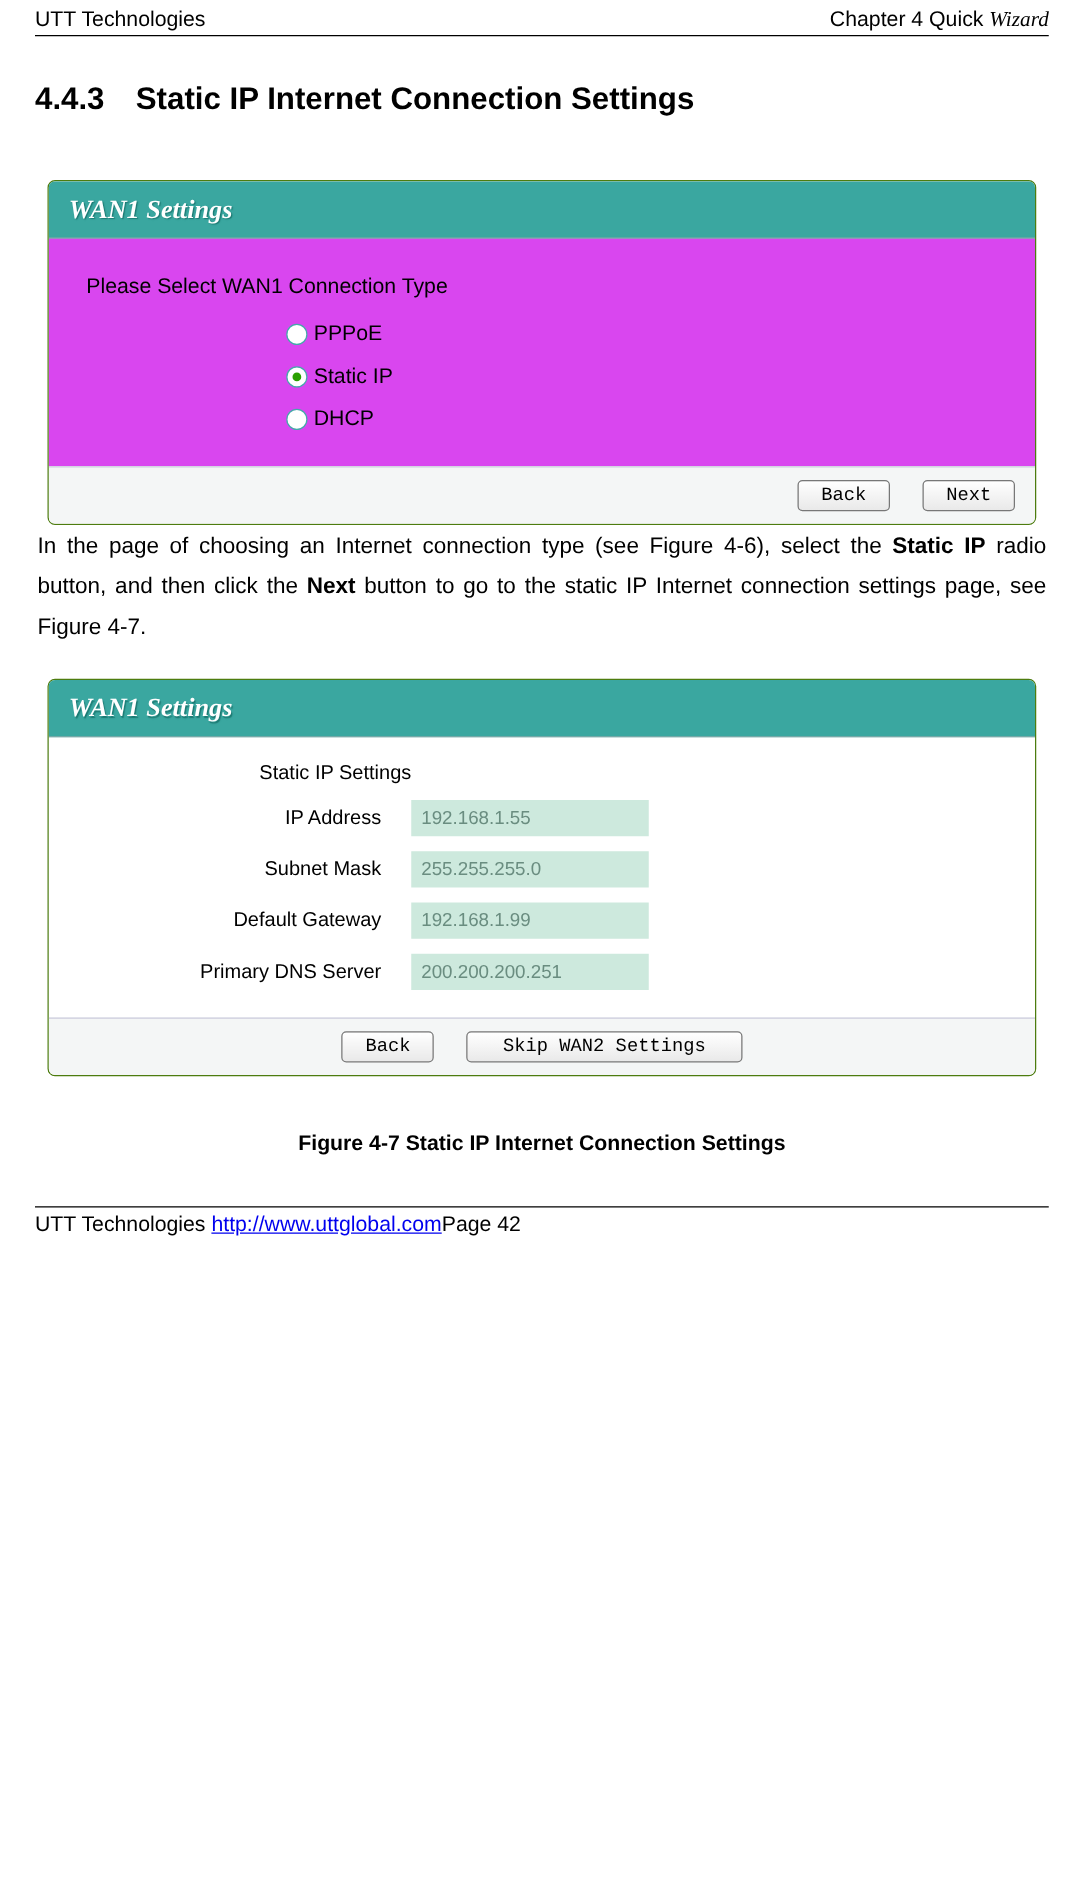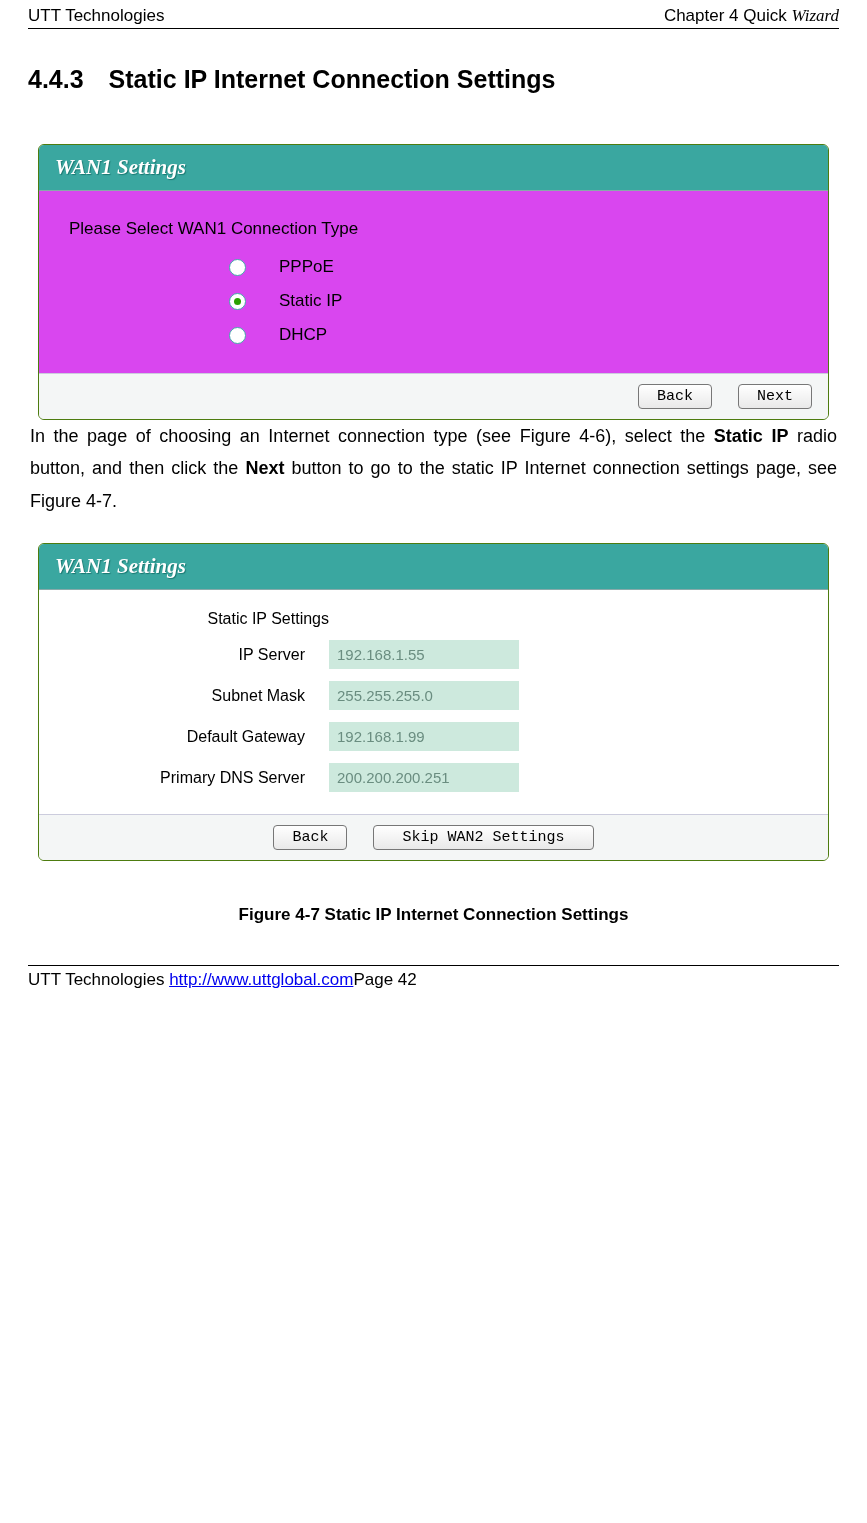--- a/index.html
+++ b/index.html
@@ -9,21 +9,21 @@
   .hdr { display: flex; justify-content: space-between; font-size: 17px; padding: 6px 0 2px; border-bottom: 1.5px solid #000; }
   .hdr .right .ital { font-family: "Times New Roman", serif; font-style: italic; }
   h2.section { font-size: 25px; font-weight: bold; margin: 36px 0 50px 0; }
   .panel-outer { margin: 0 10px; }
   .panel { border: 1px solid #4d7c0f; border-radius: 6px; background: #f6f8f8; overflow: hidden; }
   .panel-header { background: #3aa7a0; border-bottom: 1px solid #8aa; padding: 10px 16px; }
   .panel-title { font-family: "Times New Roman", serif; font-style: italic; font-weight: bold; color: #fff; font-size: 21px; text-shadow: 1px 1px 1px #1a7770; }
   .panel-body { padding: 28px 30px 14px 30px; background: #d946ef; }
   .prompt { font-size: 17px; margin-bottom: 18px; }
   .radio-group { margin-left: 160px; }
-  .radio-row { display: flex; align-items: center; gap: 33px; margin: 14px 0; font-size: 17px; }
+  .radio-row { display: flex; align-items: center; gap: 5px; margin: 14px 0; font-size: 17px; }
   .radio { width: 17px; height: 17px; border: 1.5px solid #4aa; border-radius: 50%; display: inline-flex; align-items: center; justify-content: center; background: #fff; }
   .radio.checked::after { content: ""; width: 7px; height: 7px; border-radius: 50%; background: #2aa000; }
   .panel-footer { display: flex; justify-content: flex-end; gap: 26px; padding: 10px 16px; border-top: 1px solid #ccd; background: #f4f6f6; }
   .panel-footer.center { justify-content: center; }
   .btn { font-family: "Courier New", monospace; font-size: 15px; padding: 3px 18px; border: 1px solid #777; border-radius: 4px; background: linear-gradient(#fff,#e9e9e9); cursor: pointer; }
   .btn.wide { padding: 3px 28px; }
   .caption { text-align: center; font-weight: bold; font-size: 17px; margin: 44px 0 30px; }
   p.body-text { font-size: 18px; line-height: 1.8; text-align: justify; margin: 0 2px 26px; }
   .form-block { padding: 20px 30px 10px; background: #fff; }
   .form-title { text-align: right; width: 260px; font-size: 16px; margin-bottom: 10px; }
@@ -83,21 +83,21 @@
   </p>
 
   <div class="panel-outer">
     <div class="panel">
       <div class="panel-header">
         <span class="panel-title">WAN1 Settings</span>
       </div>
       <div class="form-block">
         <div class="form-title">Static IP Settings</div>
         <div class="form-row">
-          <div class="form-label">IP Server</div>
+          <div class="form-label">IP Address</div>
           <input class="form-input" value="192.168.1.55" style="">
         </div>
         <div class="form-row">
           <div class="form-label">Subnet Mask</div>
           <input class="form-input" value="255.255.255.0" style="">
         </div>
         <div class="form-row">
           <div class="form-label">Default Gateway</div>
           <input class="form-input" value="192.168.1.99" style="">
         </div>

